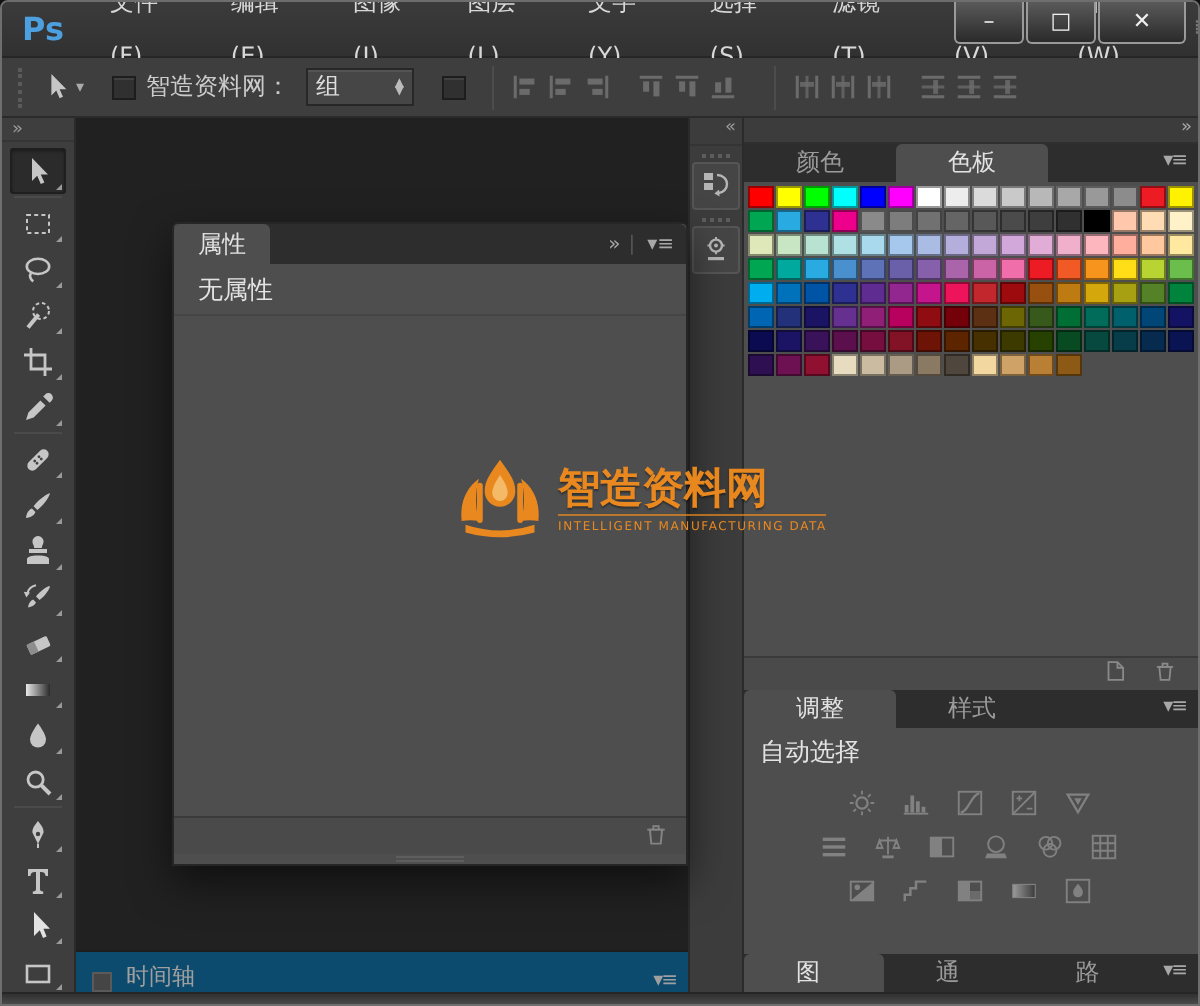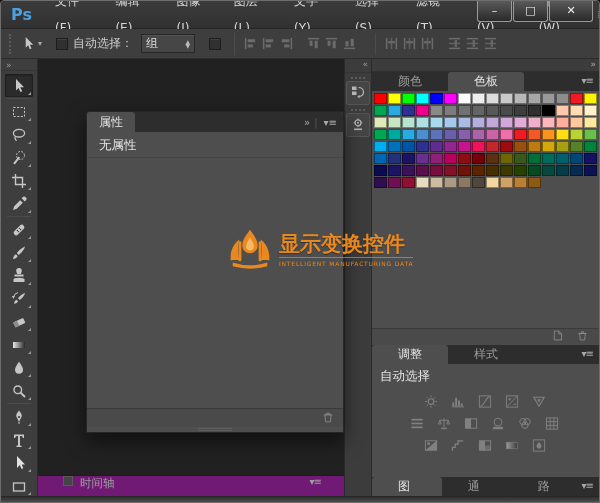--- a/index.html
+++ b/index.html
@@ -43,21 +43,21 @@
   .tb-head { width:100%; height:16px; color:#9a9a9a; font-size:9px; text-align:left; padding:1px 0 0 5px; letter-spacing:-1px; border-bottom:1px solid #353535; }
   .tool-btn { width:28px; height:23px; display:flex; align-items:center; justify-content:center; position:relative; border-radius:2px; }
   .tool-btn svg { width:16px; height:16px; }
   .tool-btn.selected { background:#2b2b2b; box-shadow:inset 0 0 0 1px #1f1f1f, inset 0 1px 2px rgba(0,0,0,.6); }
   .tool-btn .fly { position:absolute; right:2px; bottom:2px; width:0; height:0; border-left:3px solid transparent; border-bottom:3px solid #9a9a9a; }
   .tool-sep { width:24px; height:1px; background:#333; border-bottom:1px solid #4a4a4a; margin:1px 0; }
 
   
   .canvas-col { flex:1; display:flex; flex-direction:column; min-width:0; position:relative; }
   .pasteboard { flex:1; background:#212121; position:relative; }
-  .timeline-bar { height:21px; flex:0 0 21px; background:#701a75; border-top:1px solid #1d1d1d; display:flex; align-items:flex-start; padding:0 23px; }
+  .timeline-bar { height:21px; flex:0 0 21px; background:#0c4a6e; border-top:1px solid #1d1d1d; display:flex; align-items:flex-end; padding:0 6px; }
   .timeline-chip { width:10px; height:10px; background:#454545; border:1px solid #5a5a5a; margin:0 7px 0 2px; }
   .timeline-label { color:#9f9f9f; font-size:11.5px; }
   .panel-menu-glyph { color:#9f9f9f; font-size:10px; letter-spacing:-1px; margin-left:auto; }
 
   
   .float-panel { position:absolute; left:48px; top:52px; width:258px; height:322px; background:#4e4e4e; border:1px solid #262626; border-radius:3px 3px 0 0; box-shadow:0 8px 20px rgba(0,0,0,.55); display:flex; flex-direction:column; }
   .fp-tabbar { height:20px; background:#2d2d2d; border-radius:3px 3px 0 0; display:flex; align-items:stretch; }
   .tab { padding:0 12px; font-size:12px; line-height:20px; color:#9b9b9b; }
   .tab.active { background:#4e4e4e; color:#e2e2e2; border-radius:3px 3px 0 0; }
   .fp-tab-icons { margin-left:auto; display:flex; align-items:center; gap:6px; padding-right:6px; color:#a8a8a8; font-size:10px; }
@@ -139,21 +139,21 @@
 
   <div class="optionsbar">
     <div class="vgrip"></div>
     <div class="tool-in-bar">
       <span id="optToolIcon"><svg viewBox="0 0 16 16" style="width: 15px; height: 15px; vertical-align: middle;">
             <path d="M5 1v11.5l2.6-2.6 1.8 4.1 1.8-.8-1.8-4H13z" fill="#c6c6c6"></path>
           </svg></span>
       <span class="caret">▾</span>
     </div>
     <div class="checkbox"></div>
-    <span class="opt-label">自动选择：</span>
+    <span class="opt-label">智造资料网：</span>
     <div class="select">
       <span class="val">组</span>
       <span class="stepper">
           <span>▲</span>
           <span>▼</span>
         </span>
     </div>
     <div class="checkbox"></div>
     <div class="bar-sep"></div>
     <div class="align-group" id="alignGroup">
@@ -724,21 +724,21 @@
           <path d="M4 36c-1-9 2-17 9-22-2 7-2 15 0 22-3-.6-6-.6-9 0z"></path>
           <path d="M44 36c1-9-2-17-9-22 2 7 2 15 0 22 3-.6 6-.6 9 0z"></path>
           <rect x="12" y="16" width="3" height="21" rx="1.5"></rect>
           <rect x="33" y="16" width="3" height="21" rx="1.5"></rect>
           <path d="M24 4c4.5 6.5 8 10.5 8 16.5a8 8 0 11-16 0C16 14.5 19.5 10.5 24 4z"></path>
           <path d="M6 38q18 6 36 0v4q-18 5-36 0z"></path>
         </g>
         <path d="M24 12c2.5 4 4 6.5 4 9.5a4 4 0 11-8 0c0-3 1.5-5.5 4-9.5z" fill="#fbbf6a"></path>
       </svg>
       <div class="wm-text">
-        <div class="wm-title" style="color: rgb(240, 139, 29);">显示变换控件</div>
+        <div class="wm-title" style="color: rgb(240, 139, 29);">智造资料网</div>
         <div class="wm-sub" style="color: rgb(240, 139, 29);">INTELLIGENT MANUFACTURING DATA</div>
       </div>
     </div>
 
   </div>
 
   <div class="bottom-frame"></div>
 </div>
 
 </body></html>

